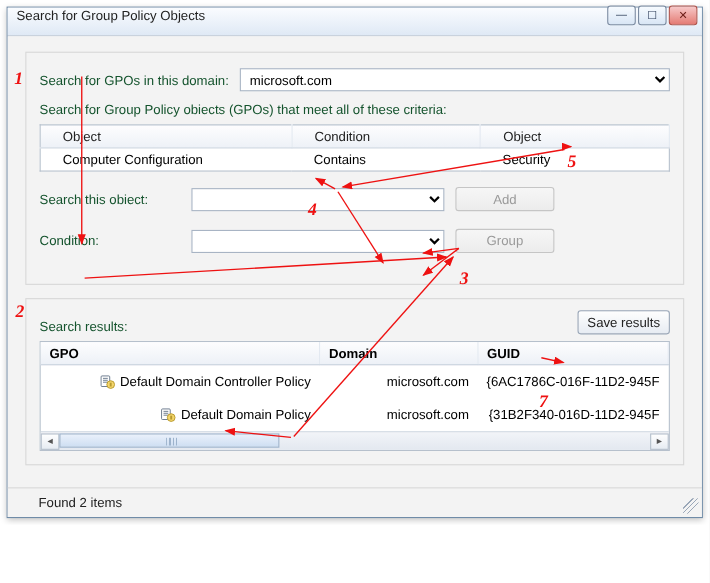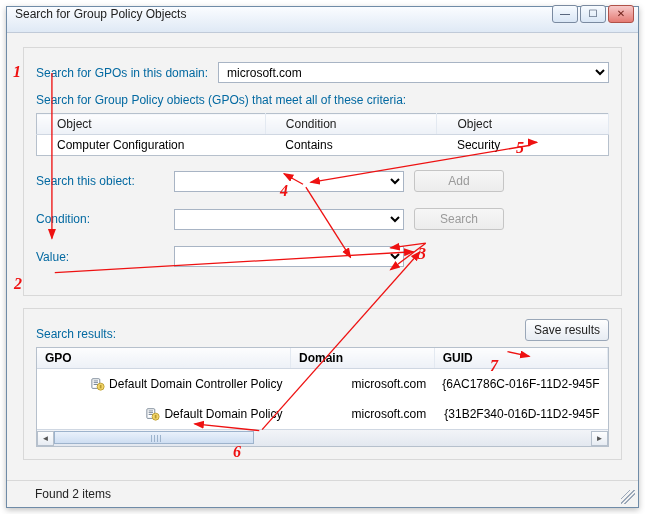--- a/index.html
+++ b/index.html
@@ -6,21 +6,21 @@
   body { margin: 0; padding: 6px; background: #fff; }
   .window { width: 633px; border: 1px solid #6f8ba7; background: #f3f3f3; box-shadow: 0 2px 6px rgba(0,0,0,0.25); }
   .titlebar { display: flex; align-items: center; justify-content: space-between; height: 26px; padding: 0 4px 12px 8px; background: linear-gradient(#fafcff,#dfe9f5); border-bottom: 1px solid #c0cad8; }
   .title-text { color: #222; }
   .winbtns { display: flex; gap: 2px; }
   .winbtn { width: 26px; height: 18px; border: 1px solid #7a8aa0; border-radius: 3px; background: linear-gradient(#f7fbff,#d9e6f5); display:flex;align-items:center;justify-content:center; font-size:10px; color:#2a3a55; cursor:pointer;}
   .winbtn.close { background: linear-gradient(#f7c9c9,#e47b74); border-color:#b05148; color:#6b1d17;}
   .client { padding: 14px 16px 8px 16px; background:#f3f3f3; position:relative; }
   .group { border:1px solid #d8d8d8; background:#f3f3f3; padding:14px 12px 12px 12px; margin-bottom:12px; }
   .row { display:flex; align-items:center; gap:10px; margin-bottom:8px; }
-  .lbl { color:#0369a1; white-space:nowrap; }
+  .lbl { color:#14532d; white-space:nowrap; }
   select, input[type=text] { height:21px; border:1px solid #a8b4c4; background:#fff; padding:0 4px; }
   .domain-select { flex:1; }
   .criteria-table { width:100%; background:#fff; border:1px solid #b6c0cc; border-collapse:collapse; }
   .criteria-table th, .criteria-table td { text-align:left; padding:3px 20px; font-weight:normal; }
   .criteria-table th { background:linear-gradient(#fdfdfe,#edf1f7); border-bottom:1px solid #cfd7e2; border-right:1px solid #e3e9f1; color:#222;}
   .criteria-area { display:flex; gap:10px; }
   .criteria-left { flex:1; }
   .criteria-right { width:92px; display:flex; flex-direction:column; gap:6px; }
   .btn { height:22px; border:1px solid #9aa7b8; border-radius:3px; background:linear-gradient(#fefefe,#e7ecf3); color:#222; cursor:pointer; padding:0 8px; white-space:nowrap;}
   .btn:disabled { color:#9a9a9a; border-color:#c5c5c5; background:linear-gradient(#f6f6f6,#ececec); cursor:default;}
@@ -93,26 +93,21 @@
 
       <div class="fields">
         <div class="field-row">
           <span class="lbl">Search this obiect:</span>
           <select value=""><option></option></select>
           <button class="btn" disabled="">Add</button>
         </div>
         <div class="field-row">
           <span class="lbl">Condition:</span>
           <select value=""><option></option></select>
-          <button class="btn" disabled="">Search</button>
-        </div>
-        <div class="field-row">
-          <span class="lbl">Value:</span>
-          <select value=""><option></option></select>
-          <span></span>
+          <button class="btn" disabled="">Group</button>
         </div>
       </div>
     </div>
 
     <div class="group" style="padding-top:10px;">
       <div class="results-head">
         <span class="lbl">Search results:</span>
         <button class="btn">Save results</button>
       </div>
       <div class="results-table-wrap">

